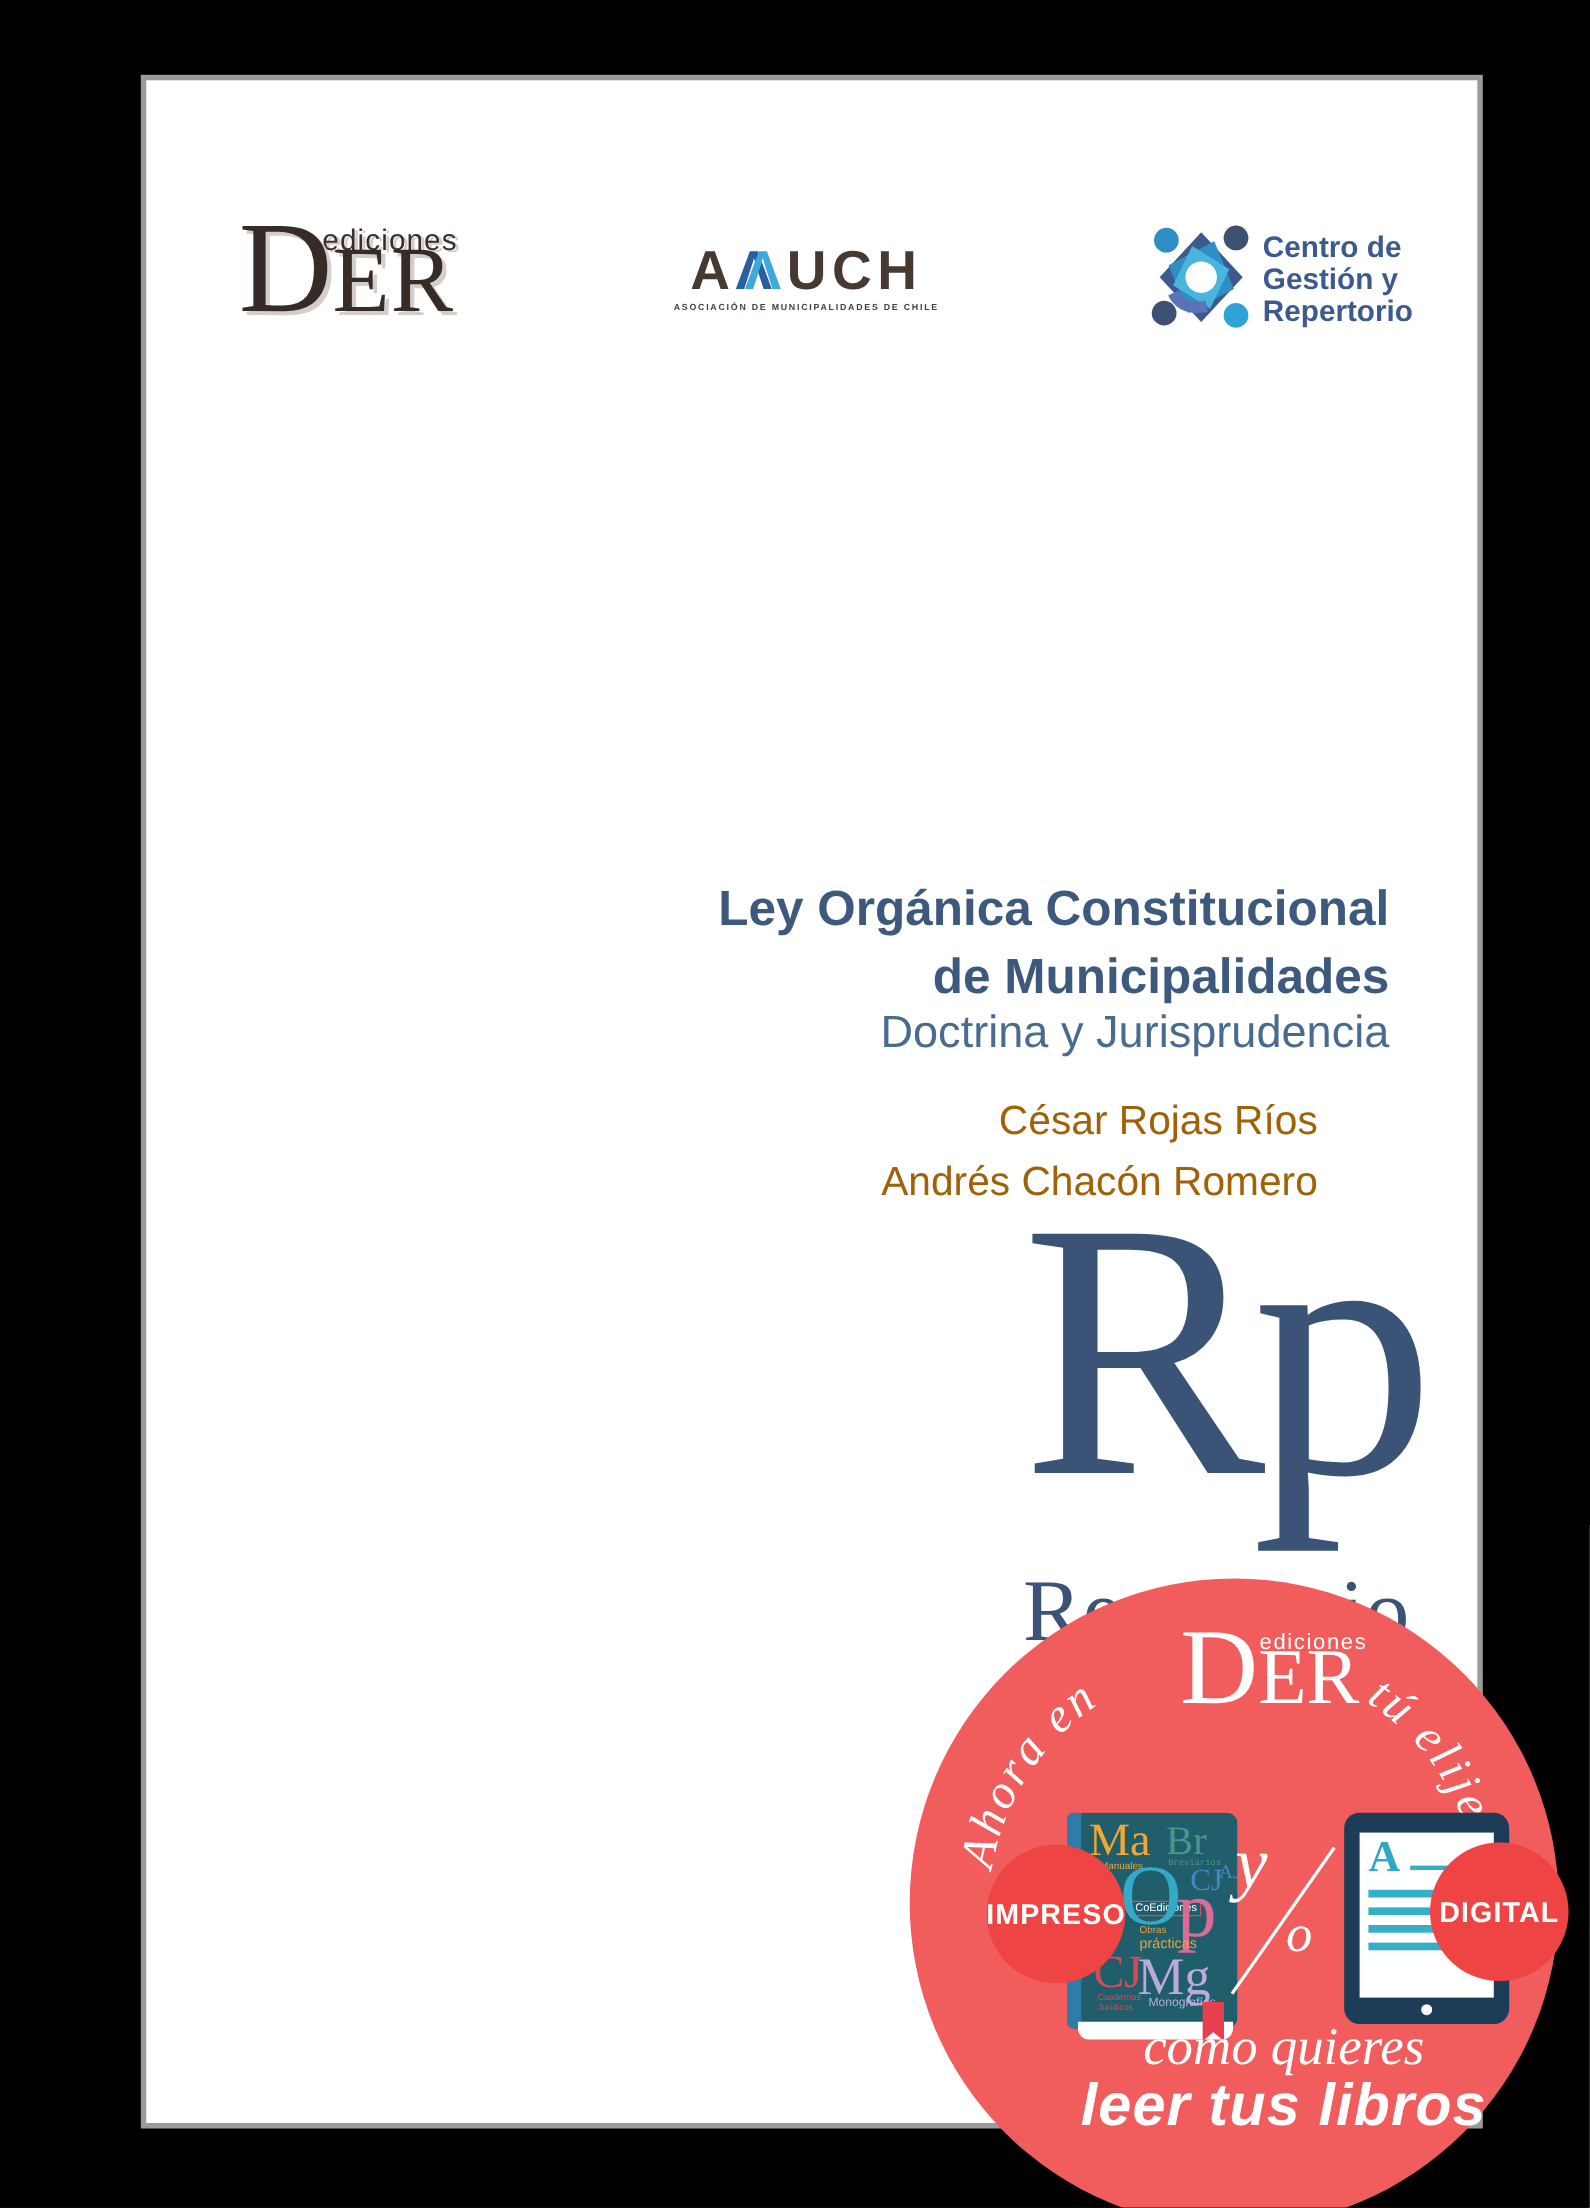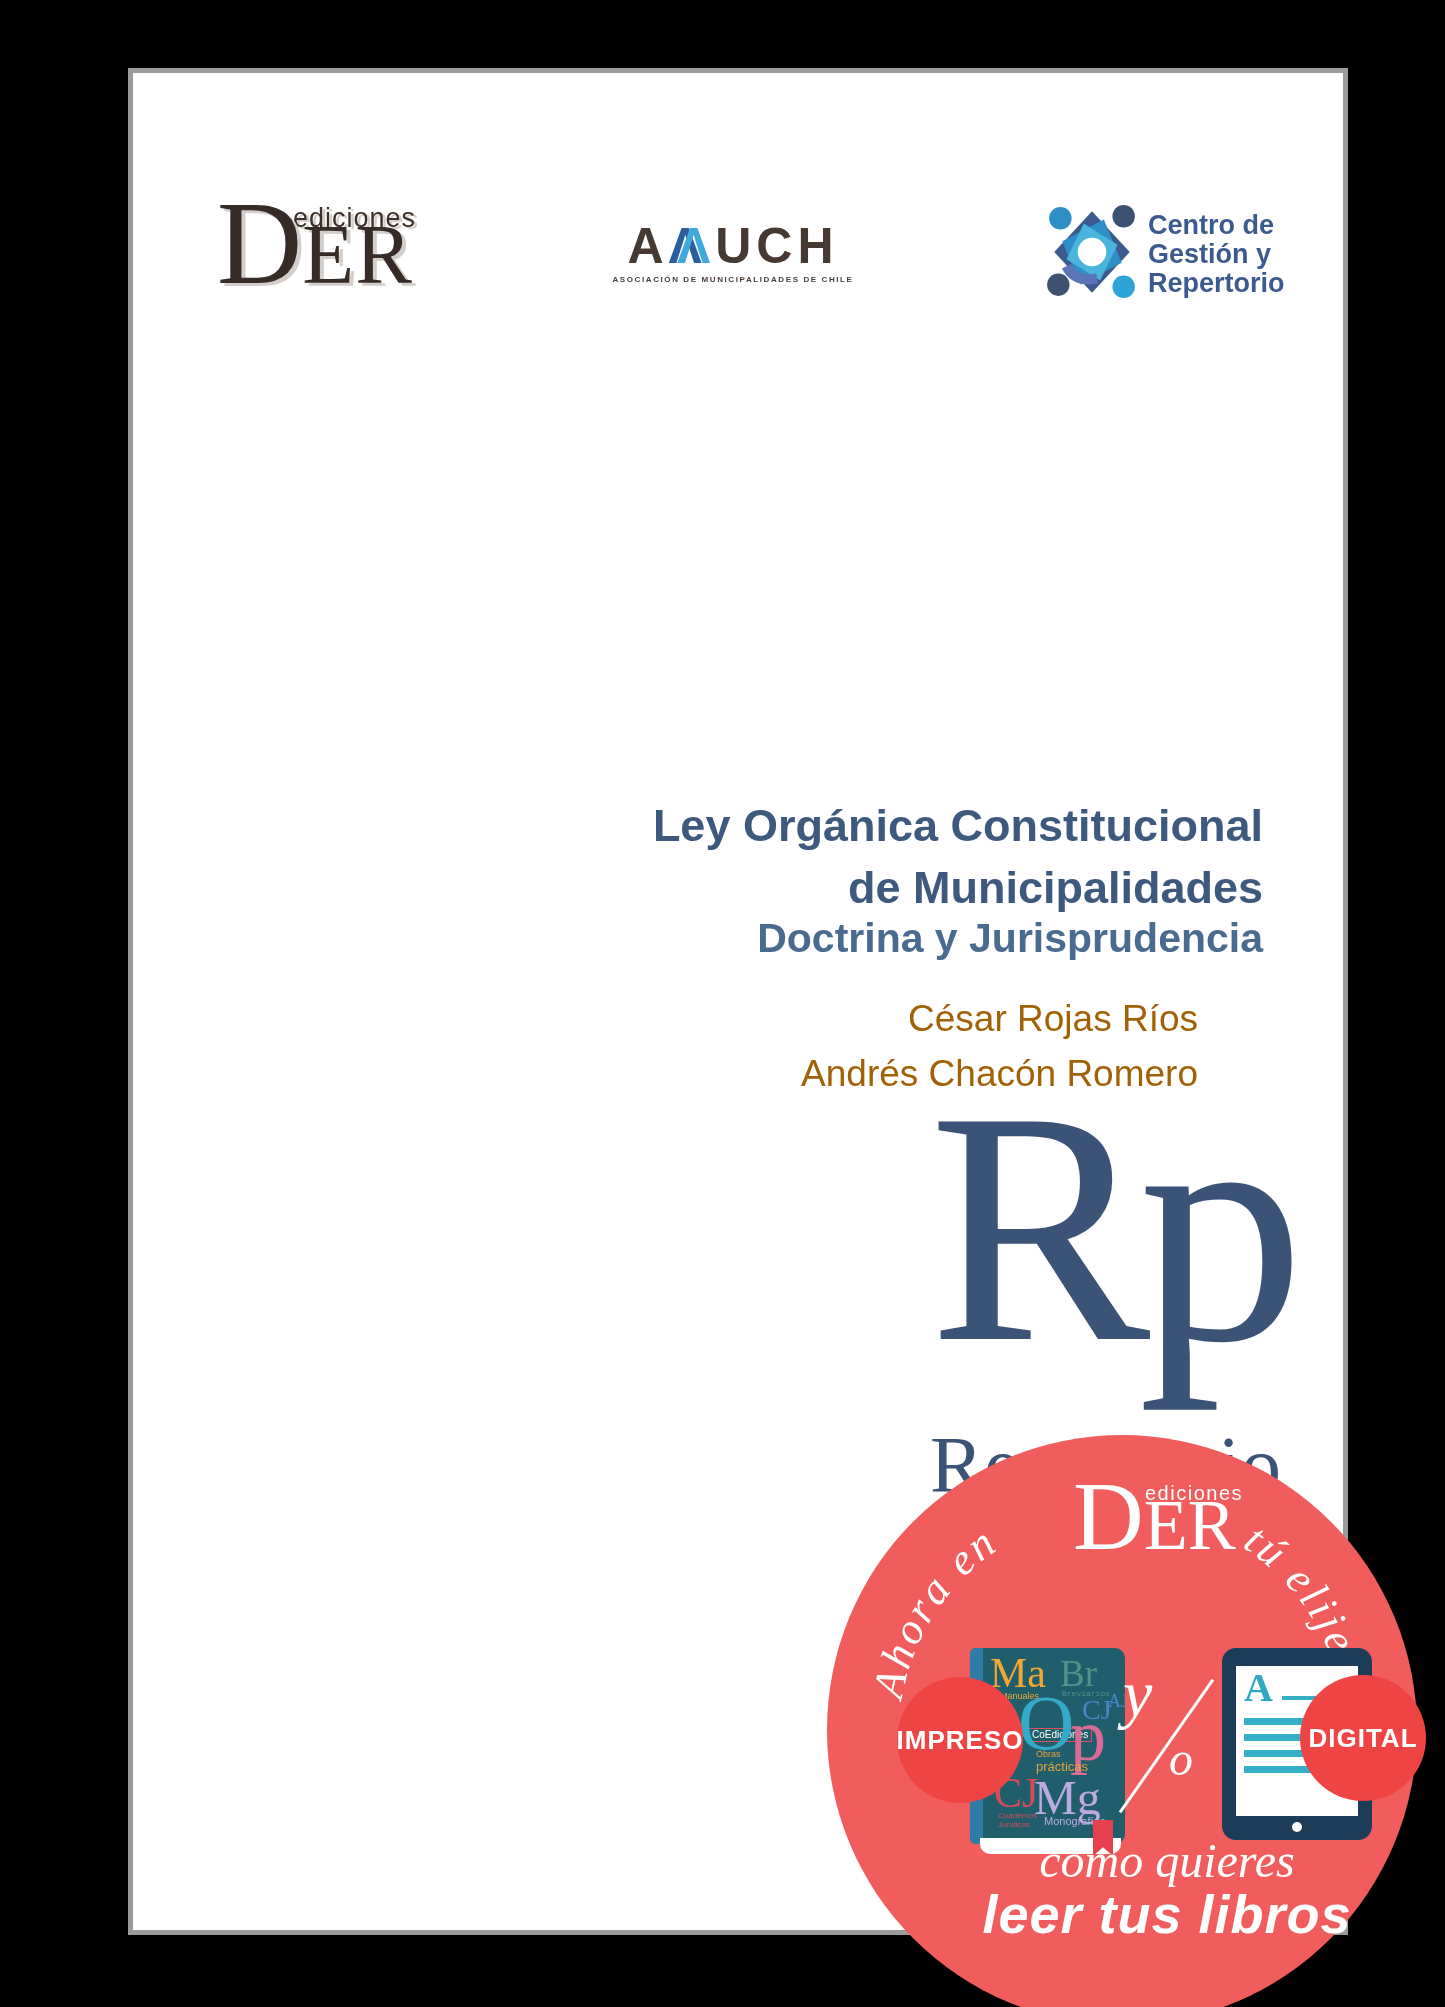--- a/index.html
+++ b/index.html
@@ -28,21 +28,21 @@
              color:#4a3d35;white-space:nowrap;}
 
   
   .cgl{position:absolute;left:913px;top:130px;display:flex;align-items:center;}
   .cgl-text{margin-left:10px;font-size:27px;font-weight:700;color:#3c5a8e;line-height:29px;}
 
   
   .title{position:absolute;right:80px;top:722px;text-align:right;color:#3d5a7e;
          font-size:45px;font-weight:700;line-height:62px;white-space:nowrap;}
   .subtitle{position:absolute;right:80px;top:842px;text-align:right;color:#4a6b90;
-            font-size:41px;font-weight:700;white-space:nowrap;}
+            font-size:41px;font-weight:400;white-space:nowrap;}
   .authors{position:absolute;right:145px;top:918px;text-align:right;color:#a16207;
            font-size:37px;font-weight:400;line-height:55px;white-space:nowrap;}
 
   
   .rp{position:absolute;left:796px;top:988px;font-family:"Liberation Serif",serif;
       font-size:332px;line-height:1;letter-spacing:-12px;color:#3a5377;}
   .repertorio{position:absolute;left:797px;top:1352px;font-family:"Liberation Serif",serif;
       font-size:80px;line-height:1;letter-spacing:1px;color:#3a5377;}
 
   

